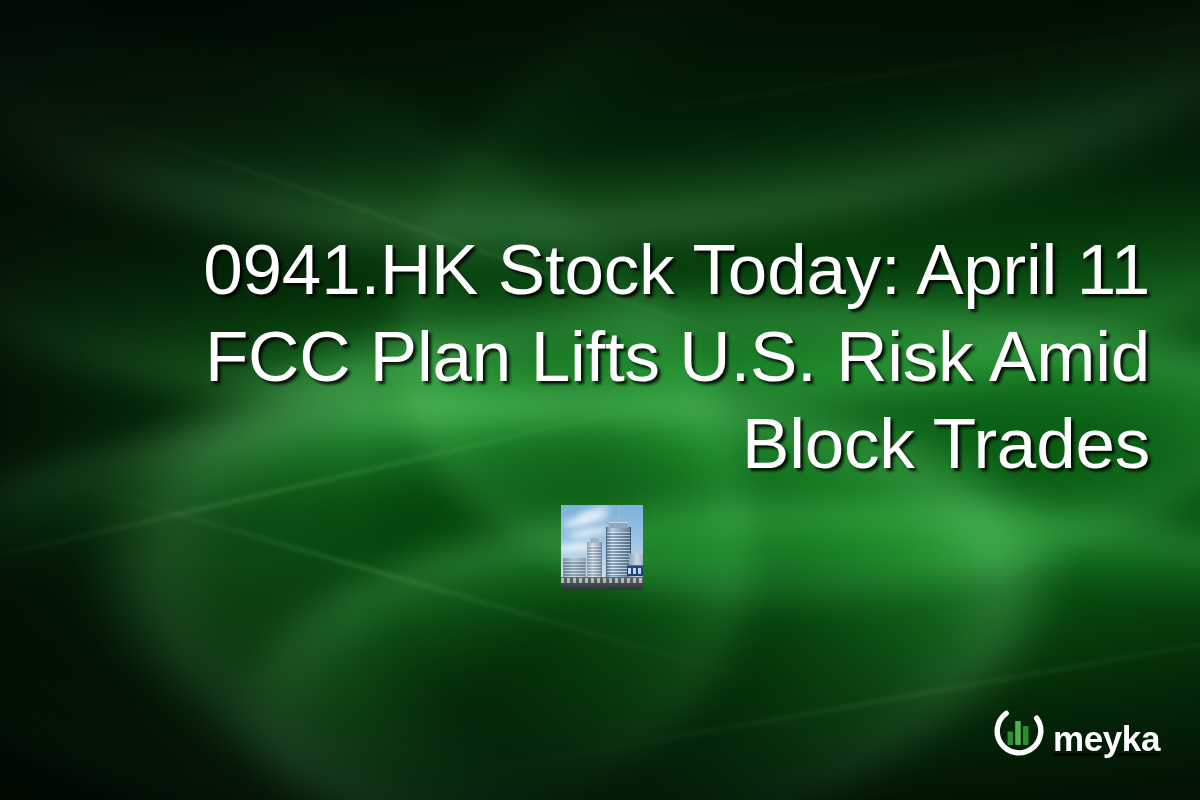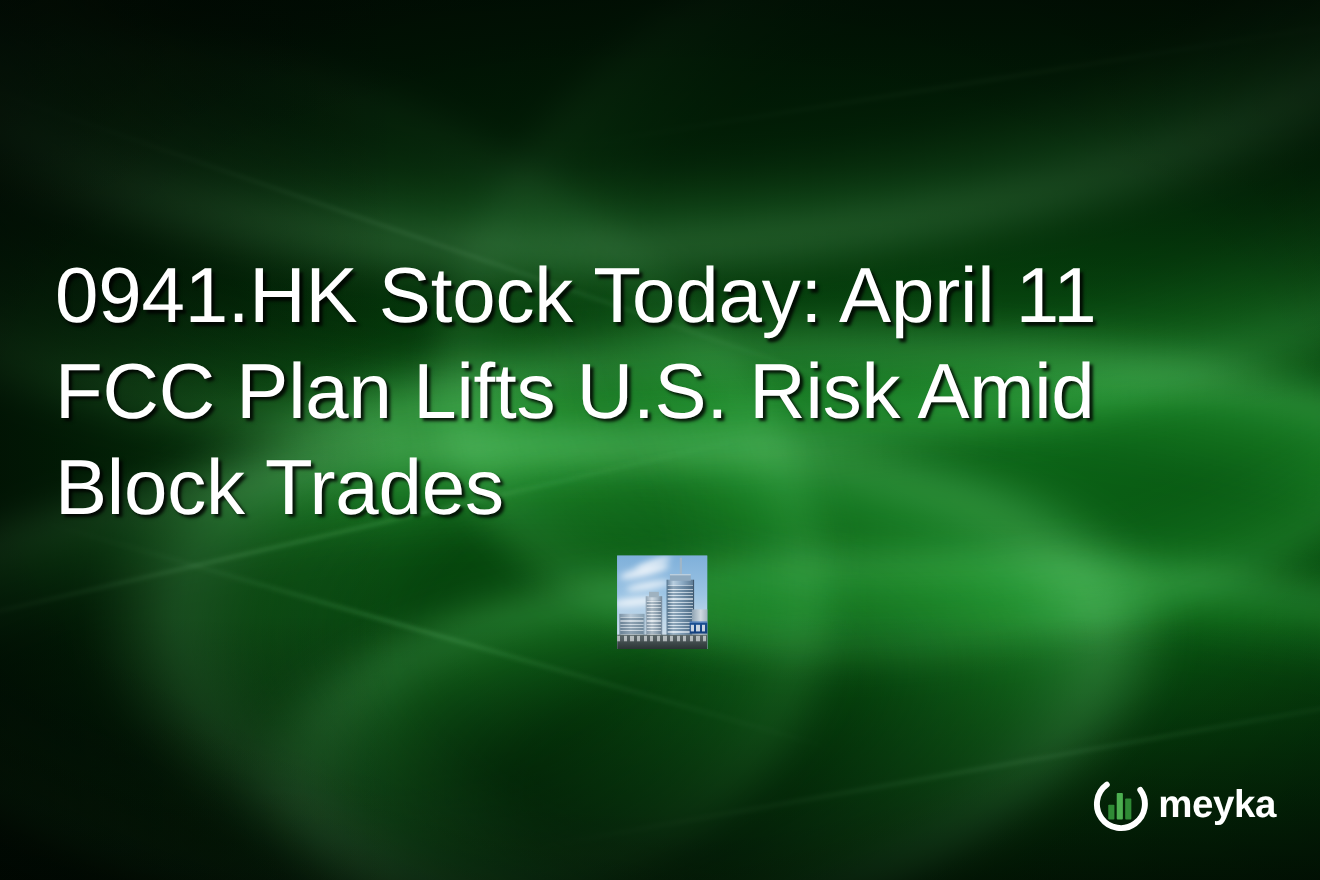--- a/index.html
+++ b/index.html
@@ -101,21 +101,21 @@
   .ray4 { left: 44%; top: 8%;  width: 70%; transform: rotate(-9deg); opacity: .75; }
   .ray5 { left: 40%; top: 86%; width: 78%; transform: rotate(-10deg); opacity: .85; }
 
   
   .headline {
     position: absolute;
     left: 50%;
     top: 178px;
     transform: translateX(-50%);
     width: 1100px;
-    text-align: left;
+    text-align: right;
     color: #ffffff;
     font-size: 71px;
     line-height: 87px;
     font-weight: 400;
     letter-spacing: -0.2px;
     text-shadow: 3px 3px 3px rgba(0,0,0,0.85);
     white-space: pre-line;
   }
 
   
@@ -213,22 +213,23 @@
       rgba(225,230,232,0.85) 0 3px, rgba(90,100,105,0.5) 3px 6px);
     opacity: .8;
   }
 
   
   .logo {
     position: absolute;
     right: 40px;
     bottom: 44px;
     display: flex;
-    align-items: center;
+    align-items: flex-end;
     gap: 9px;
+    text-decoration: underline;
   }
   .logo-mark { width: 50px; height: 50px; display: block; }
   .logo-word {
     color: #ffffff;
     font-size: 35px;
     font-weight: 700;
     letter-spacing: -0.4px;
     line-height: 1;
   }
 </style>

